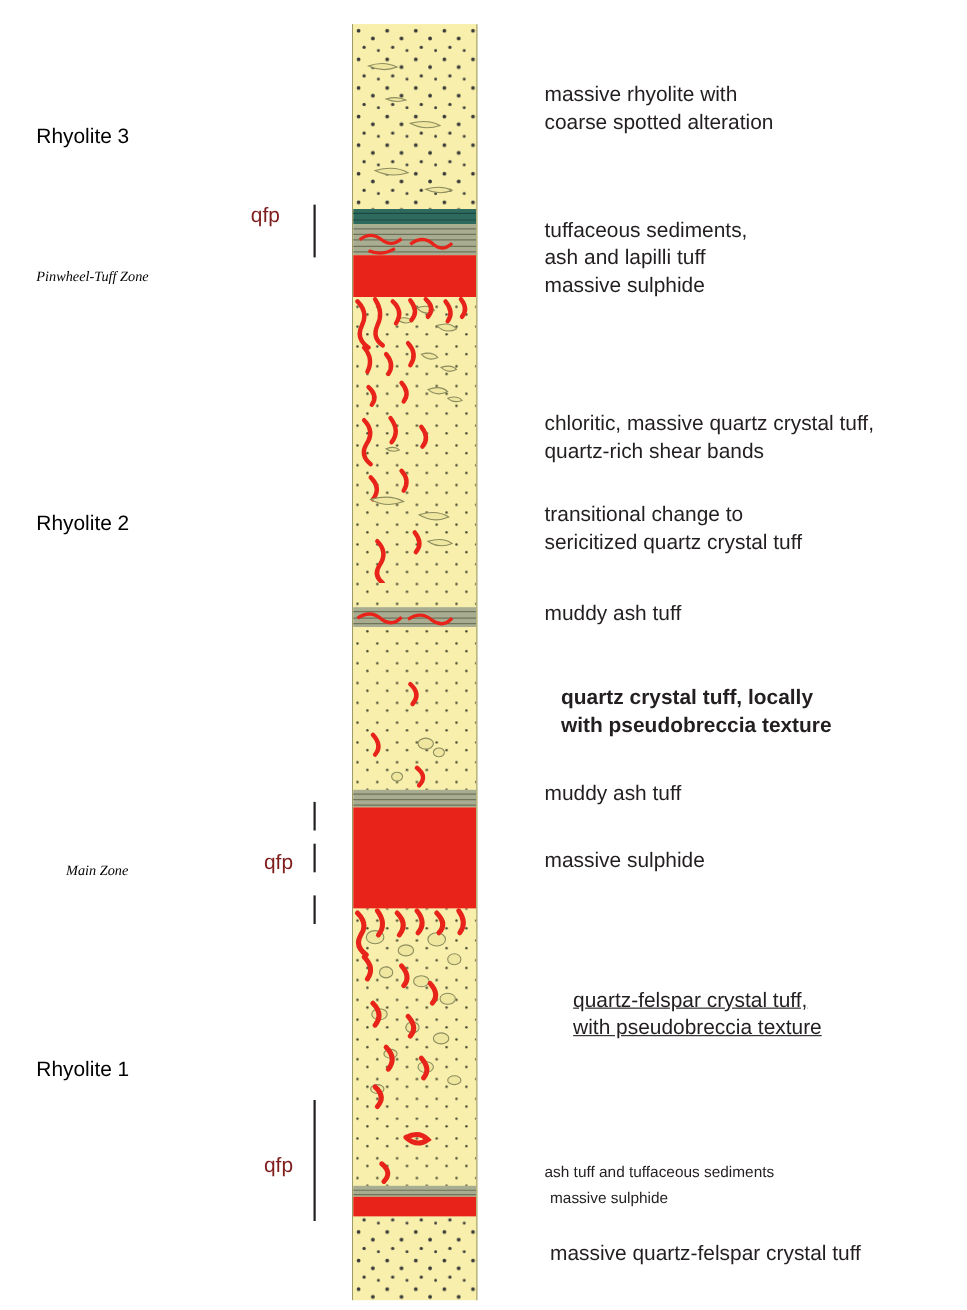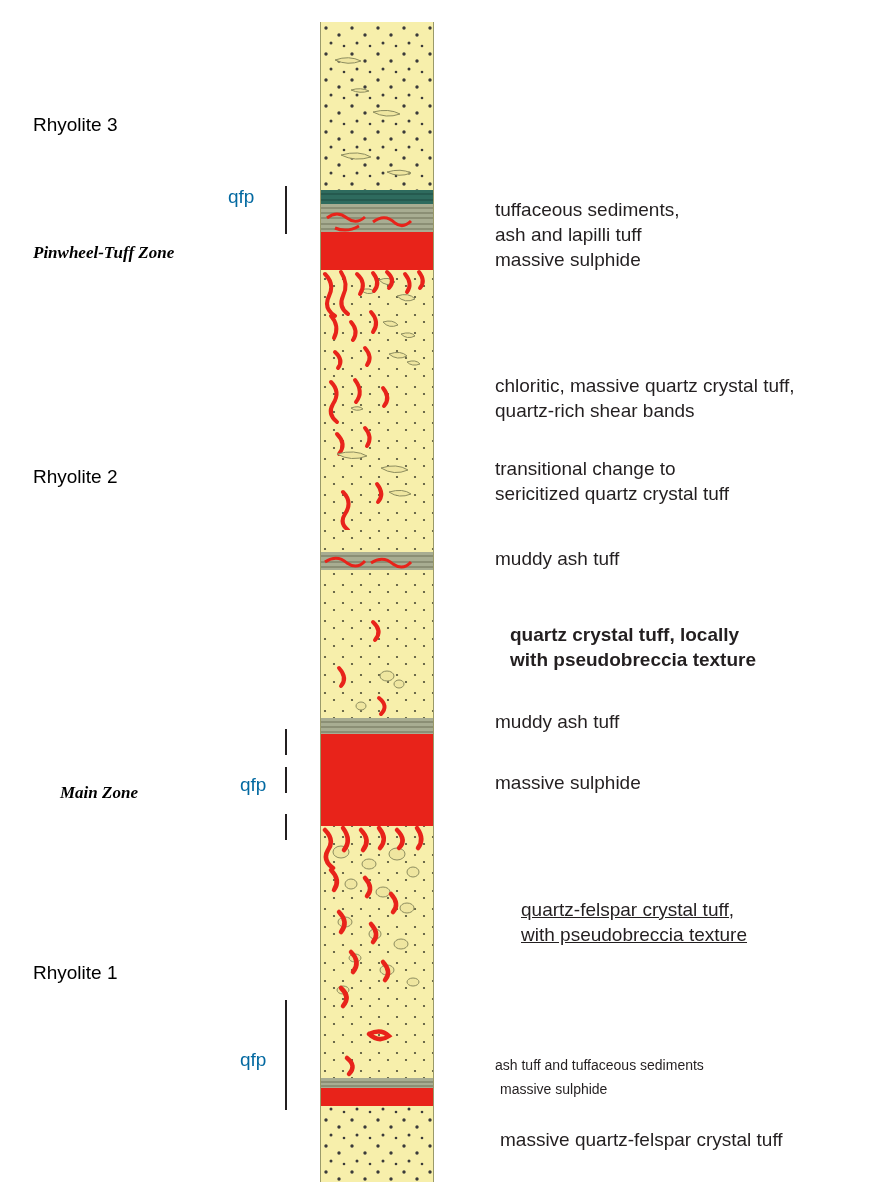--- a/index.html
+++ b/index.html
@@ -26,29 +26,29 @@
   .left-label {
     position: absolute;
     font-size: 19px;
     color: #000000;
     white-space: nowrap;
     text-align: left;
   }
   .left-label.zone {
     font-family: "Liberation Serif", serif;
     font-style: italic;
-    font-weight: bold;
-    font-size: 17px;
+    font-weight: normal;
+    font-size: 13px;
   }
 
   
   .qfp {
     position: absolute;
     font-size: 19px;
-    color: #0369a1;
+    color: #7f1d1d;
     white-space: nowrap;
   }
   .qfp-bar {
     position: absolute;
     width: 2px;
     background: #231f20;
   }
 
   
   #log {
@@ -270,20 +270,22 @@
       <rect x="0" y="1056" width="112" height="10" fill="#a8ad92"></rect>
       <line x1="0" y1="1060" x2="112" y2="1060" stroke="#6f7358" stroke-width="1"></line>
       <line x1="0" y1="1064" x2="112" y2="1064" stroke="#6f7358" stroke-width="1"></line>
 
       <rect x="0" y="1066" width="112" height="18" fill="#e8231a"></rect>
 
       <rect x="0" y="1084" width="112" height="76" fill="url(#spotCoarse)"></rect>
     </svg>
   </div>
 
+  <div class="desc" style="top:74px;left:495px;">massive rhyolite with
+coarse spotted alteration</div>
   <div class="desc" style="top:197px;left:495px;">tuffaceous sediments,
 ash and lapilli tuff
 massive sulphide</div>
   <div class="desc" style="top:456px;left:495px;">transitional change to
 sericitized quartz crystal tuff</div>
   <div class="desc" style="top:373px;left:495px;">chloritic, massive quartz crystal tuff,
 quartz-rich shear bands</div>
   <div class="desc" style="top:546px;left:495px;">muddy ash tuff</div>
   <div class="desc" style="top:622px;left:510px;font-weight:bold;">quartz crystal tuff, locally
 with pseudobreccia texture</div>

